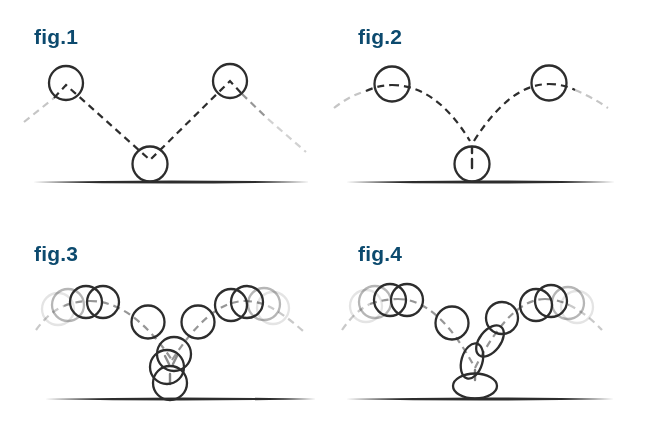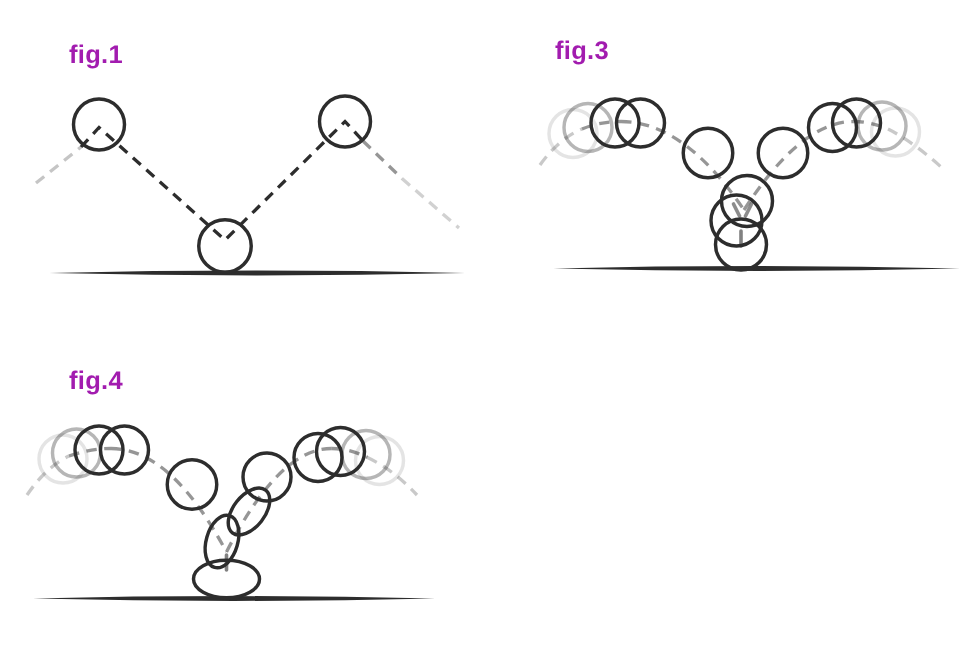--- a/index.html
+++ b/index.html
@@ -9,44 +9,60 @@
     background:#ffffff;
     font-family:"Liberation Sans", sans-serif;
     display:grid;
     grid-template-columns:324px 324px;
     grid-template-rows:220px 220px;
     overflow:hidden;
   }
   .panel{position:relative;width:324px;height:220px;}
   .fig-label{
     position:absolute;left:34px;top:26px;
-    font-weight:700;font-size:17px;line-height:15px;
-    letter-spacing:0.2px;color:#a21caf;
+    font-weight:700;font-size:21px;line-height:15px;
+    letter-spacing:0.2px;color:#0c4a6e;
     font-family:"Liberation Sans", sans-serif;
-    margin-left:12px;
   }
   .panel.toprow .fig-label{top:29px;}
   .fig-svg{position:absolute;left:0;top:0;width:324px;height:220px;display:block;}
 </style>
 </head>
 <body>
 
 <div class="canvas">
   <section class="panel toprow">
     <svg class="fig-svg" viewBox="0 0 324 220">
         <path d="M 33 182 Q 171.5 178.8 310 182 Q 171.5 185.2 33 182 Z" fill="#2d2d2d"></path>
         <path d="M 24 122 L 54 98" fill="none" stroke="#2d2d2d" stroke-width="2.2" stroke-dasharray="7 5" stroke-linecap="butt" opacity="0.28"></path>
         <path d="M 54 98 L 66 85 L 150 160 L 230 81 L 242 94" fill="none" stroke="#2d2d2d" stroke-width="2.2" stroke-dasharray="7 5" stroke-linecap="butt" opacity="1"></path>
         <path d="M 242 94 L 268 119" fill="none" stroke="#2d2d2d" stroke-width="2.2" stroke-dasharray="7 5" stroke-linecap="butt" opacity="0.5"></path>
         <path d="M 268 119 L 306 152" fill="none" stroke="#2d2d2d" stroke-width="2.2" stroke-dasharray="7 5" stroke-linecap="butt" opacity="0.22"></path>
         <circle cx="66" cy="83" r="17" fill="none" stroke="#2d2d2d" stroke-width="2.3" opacity="1"></circle>
         <circle cx="150" cy="164" r="17.5" fill="none" stroke="#2d2d2d" stroke-width="2.3" opacity="1"></circle>
         <circle cx="230" cy="81" r="17" fill="none" stroke="#2d2d2d" stroke-width="2.3" opacity="1"></circle>
       </svg>
     <div class="fig-label">fig.1</div>
+  </section>
+  <section class="panel toprow">
+    <svg class="fig-svg" viewBox="0 0 324 220">
+        <path d="M 22 182 Q 156.5 178.8 291 182 Q 156.5 185.2 22 182 Z" fill="#2d2d2d"></path>
+        <path d="M 10 108 Q 25 96 42 91" fill="none" stroke="#2d2d2d" stroke-width="2.2" stroke-dasharray="7 5" stroke-linecap="butt" opacity="0.28"></path>
+        <path d="M 42 91 Q 55 85 68 85" fill="none" stroke="#2d2d2d" stroke-width="2.2" stroke-dasharray="7 5" stroke-linecap="butt" opacity="1"></path>
+        <path d="M 68 85 Q 112 85 146 141" fill="none" stroke="#2d2d2d" stroke-width="2.2" stroke-dasharray="7 5" stroke-linecap="butt" opacity="1"></path>
+        <path d="M 150 141 Q 186 84 225 84" fill="none" stroke="#2d2d2d" stroke-width="2.2" stroke-dasharray="7 5" stroke-linecap="butt" opacity="1"></path>
+        <path d="M 225 84 Q 238 84 251 90" fill="none" stroke="#2d2d2d" stroke-width="2.2" stroke-dasharray="7 5" stroke-linecap="butt" opacity="1"></path>
+        <path d="M 251 90 Q 268 97 284 108" fill="none" stroke="#2d2d2d" stroke-width="2.2" stroke-dasharray="7 5" stroke-linecap="butt" opacity="0.28"></path>
+        <circle cx="68" cy="84" r="17.5" fill="none" stroke="#2d2d2d" stroke-width="2.3" opacity="1"></circle>
+        <circle cx="148" cy="164" r="17.5" fill="none" stroke="#2d2d2d" stroke-width="2.3" opacity="1"></circle>
+        <circle cx="225" cy="83" r="17.5" fill="none" stroke="#2d2d2d" stroke-width="2.3" opacity="1"></circle>
+        <path d="M 148 147 L 148 153" fill="none" stroke="#2d2d2d" stroke-width="2.4" stroke-linecap="round" opacity="1"></path>
+        <path d="M 148 159 L 148 168" fill="none" stroke="#2d2d2d" stroke-width="2.4" stroke-linecap="round" opacity="1"></path>
+      </svg>
+    <div class="fig-label">fig.2</div>
   </section>
   <section class="panel">
     <svg class="fig-svg" viewBox="0 0 324 220">
         <path d="M 45 179 Q 180.5 175.8 316 179 Q 180.5 182.2 45 179 Z" fill="#2d2d2d"></path>
         <path d="M 36 110 Q 49 92 64 86" fill="none" stroke="#2d2d2d" stroke-width="2.2" stroke-dasharray="7 5" stroke-linecap="butt" opacity="0.26"></path>
         <path d="M 64 86 Q 76 81 90 81" fill="none" stroke="#2d2d2d" stroke-width="2.2" stroke-dasharray="7 5" stroke-linecap="butt" opacity="0.5"></path>
         <path d="M 90 81 Q 132 81 172 140" fill="none" stroke="#2d2d2d" stroke-width="2.2" stroke-dasharray="7 5" stroke-linecap="butt" opacity="0.5"></path>
         <path d="M 172 140 Q 210 81 245 81" fill="none" stroke="#2d2d2d" stroke-width="2.2" stroke-dasharray="7 5" stroke-linecap="butt" opacity="0.5"></path>
         <path d="M 245 81 Q 256 81 268 86" fill="none" stroke="#2d2d2d" stroke-width="2.2" stroke-dasharray="7 5" stroke-linecap="butt" opacity="0.5"></path>
         <path d="M 268 86 Q 284 94 303 111" fill="none" stroke="#2d2d2d" stroke-width="2.2" stroke-dasharray="7 5" stroke-linecap="butt" opacity="0.26"></path>

